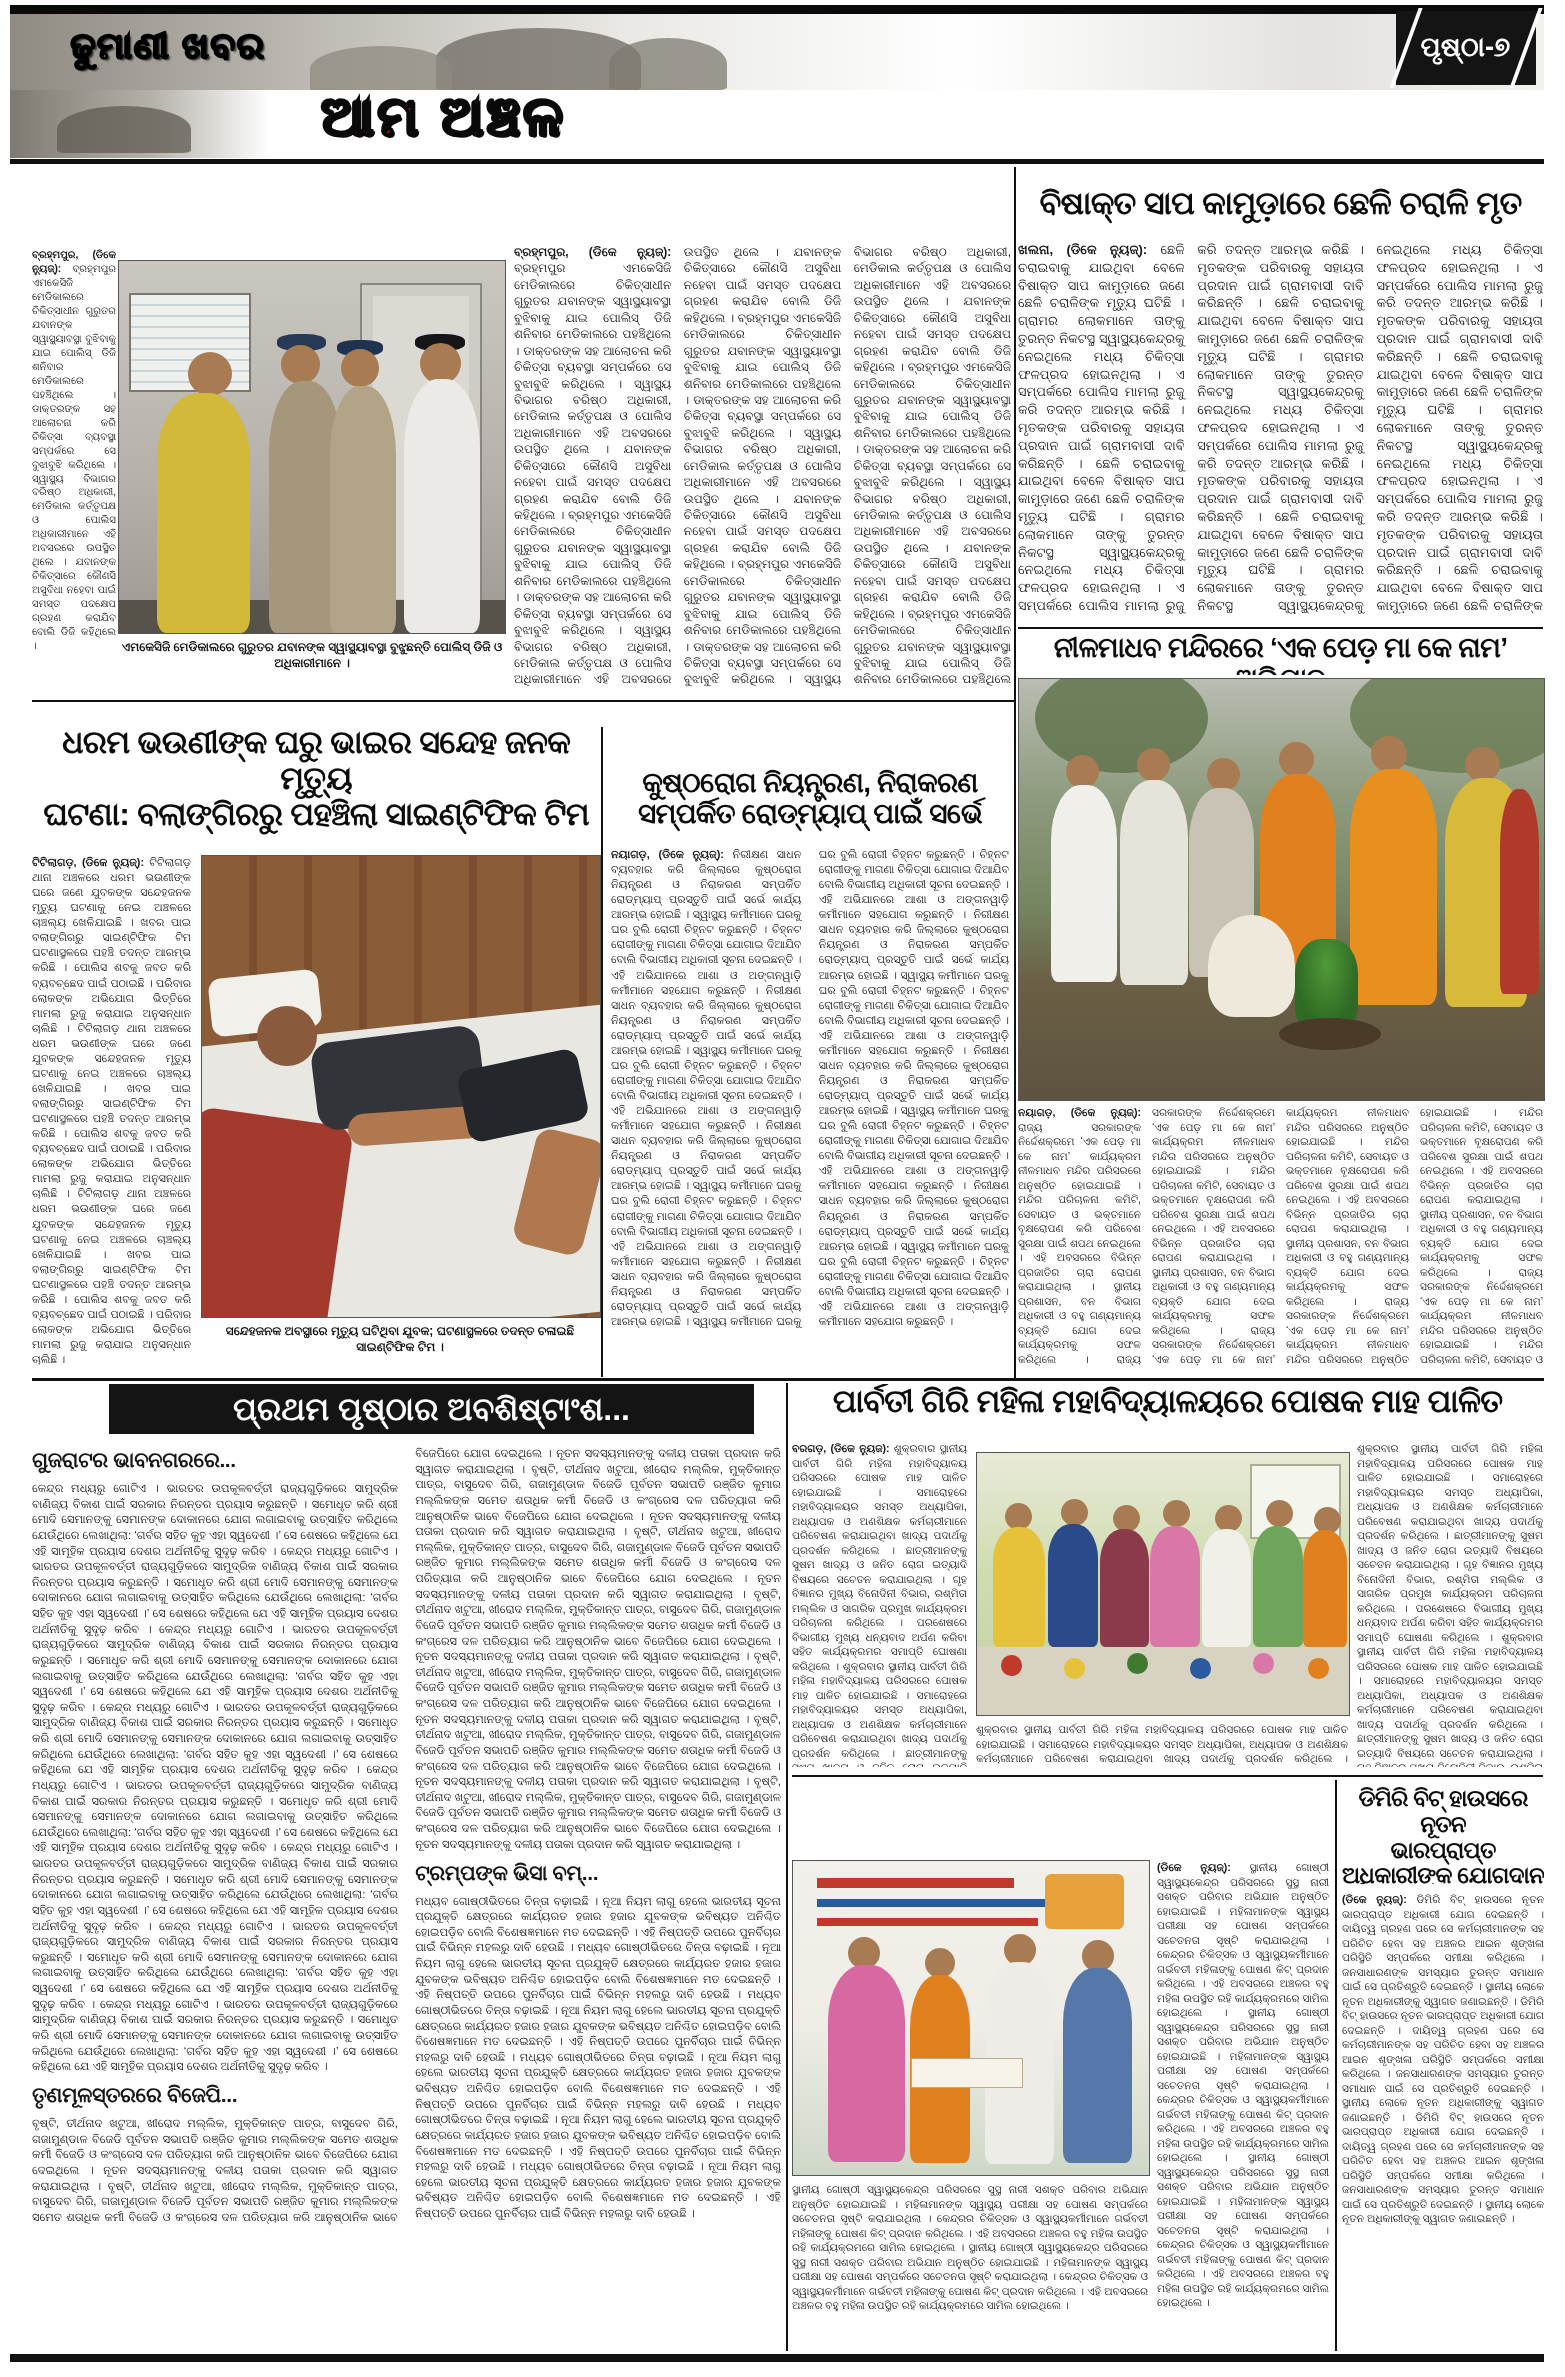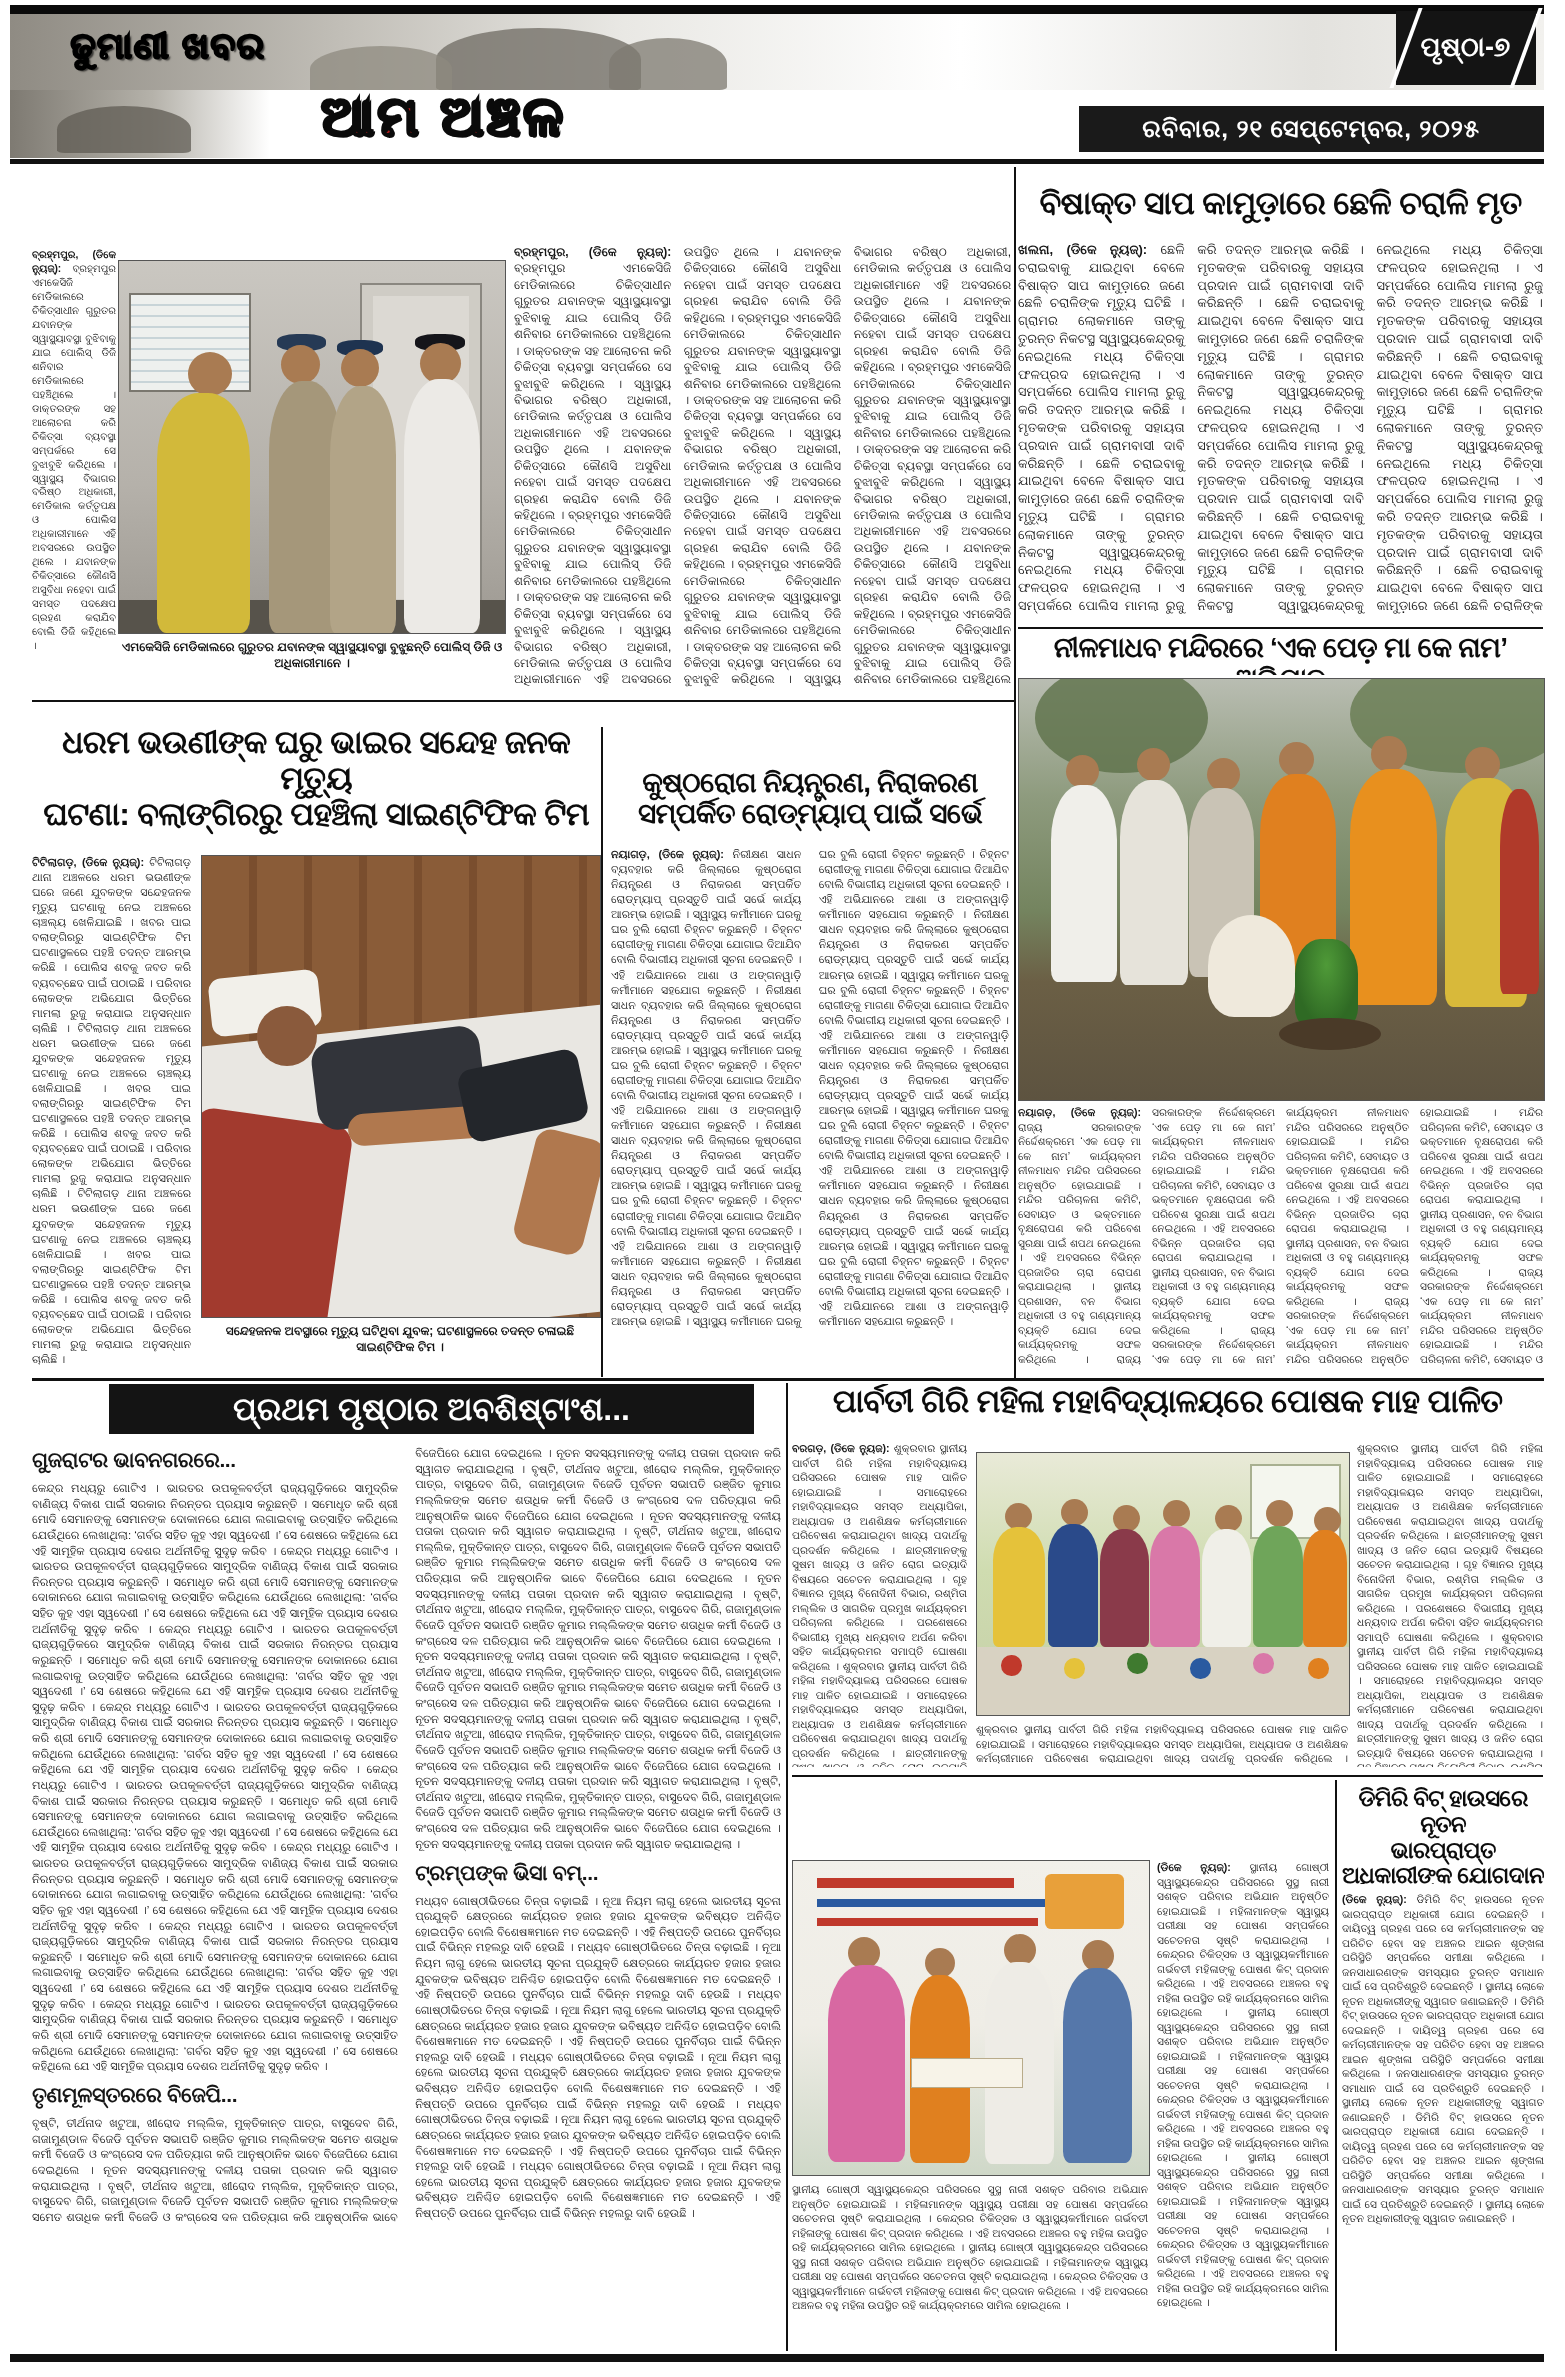--- a/index.html
+++ b/index.html
@@ -56,21 +56,20 @@
     <div class="scene2">
       <div class="hut" style="left:47px;top:16px;width:134px;height:47px;background:#5f5b53;"></div>
     </div>
     <div class="logo">ଢୁମାଣୀ ଖବର</div>
     <div class="pagebox">
       <i style="left:8px;"></i>
       <span>ପୃଷ୍ଠା-୭</span>
       <i style="right:8px;"></i>
     </div>
     <div class="section-title">ଆମ ଅଞ୍ଚଳ</div>
-    <div class="datebox">ରବିବାର, ୨୧ ସେପ୍ଟେମ୍ବର, ୨୦୨୫</div>
   </div>
   <div class="rule" style="left:9.5px;top:159px;width:1534px;height:4.7px;"></div>
 
 
   <div class="abs body clip" style="left:32px;top:248px;width:84px;height:446px;font-size:10.2px;">
     <b>ବ୍ରହ୍ମପୁର, (ଡିକେ ନ୍ୟୁଜ୍):</b>
     <span>ବ୍ରହ୍ମପୁର ଏମକେସିଜି ମେଡିକାଲରେ ଚିକିତ୍ସାଧୀନ ଗୁରୁତର ଯବାନଙ୍କ ସ୍ୱାସ୍ଥ୍ୟାବସ୍ଥା ବୁଝିବାକୁ ଯାଇ ପୋଲିସ୍ ଡିଜି ଶନିବାର ମେଡିକାଲରେ ପହଞ୍ଚିଥିଲେ । ଡାକ୍ତରଙ୍କ ସହ ଆଲୋଚନା କରି ଚିକିତ୍ସା ବ୍ୟବସ୍ଥା ସମ୍ପର୍କରେ ସେ ବୁଝାବୁଝି କରିଥିଲେ । ସ୍ୱାସ୍ଥ୍ୟ ବିଭାଗର ବରିଷ୍ଠ ଅଧିକାରୀ, ମେଡିକାଲ କର୍ତ୍ତୃପକ୍ଷ ଓ ପୋଲିସ ଅଧିକାରୀମାନେ ଏହି ଅବସରରେ ଉପସ୍ଥିତ ଥିଲେ । ଯବାନଙ୍କ ଚିକିତ୍ସାରେ କୌଣସି ଅସୁବିଧା ନହେବା ପାଇଁ ସମସ୍ତ ପଦକ୍ଷେପ ଗ୍ରହଣ କରାଯିବ ବୋଲି ଡିଜି କହିଥିଲେ ।</span>
   </div>
 
   <div class="photo" style="left:118px;top:260px;width:386px;height:372px;background:linear-gradient(180deg,#cac7c1 0%,#b5b1aa 60%,#9d9992 100%);border:0.8px solid #555;">

